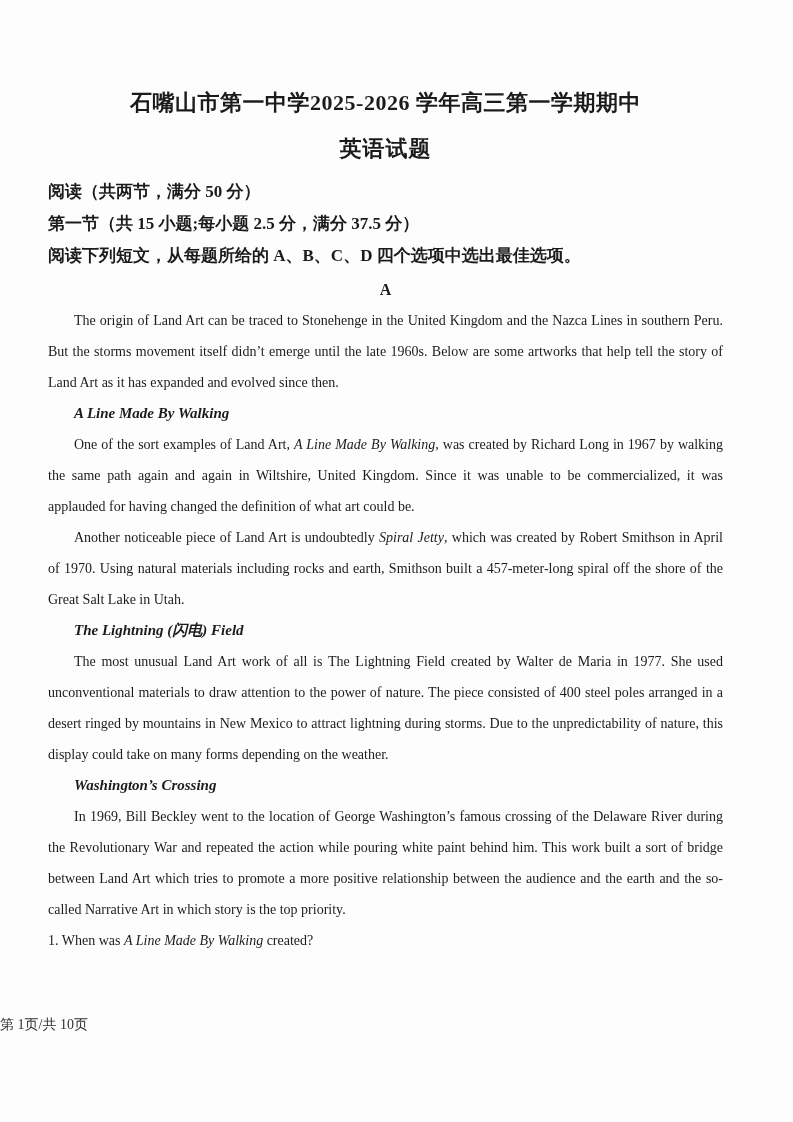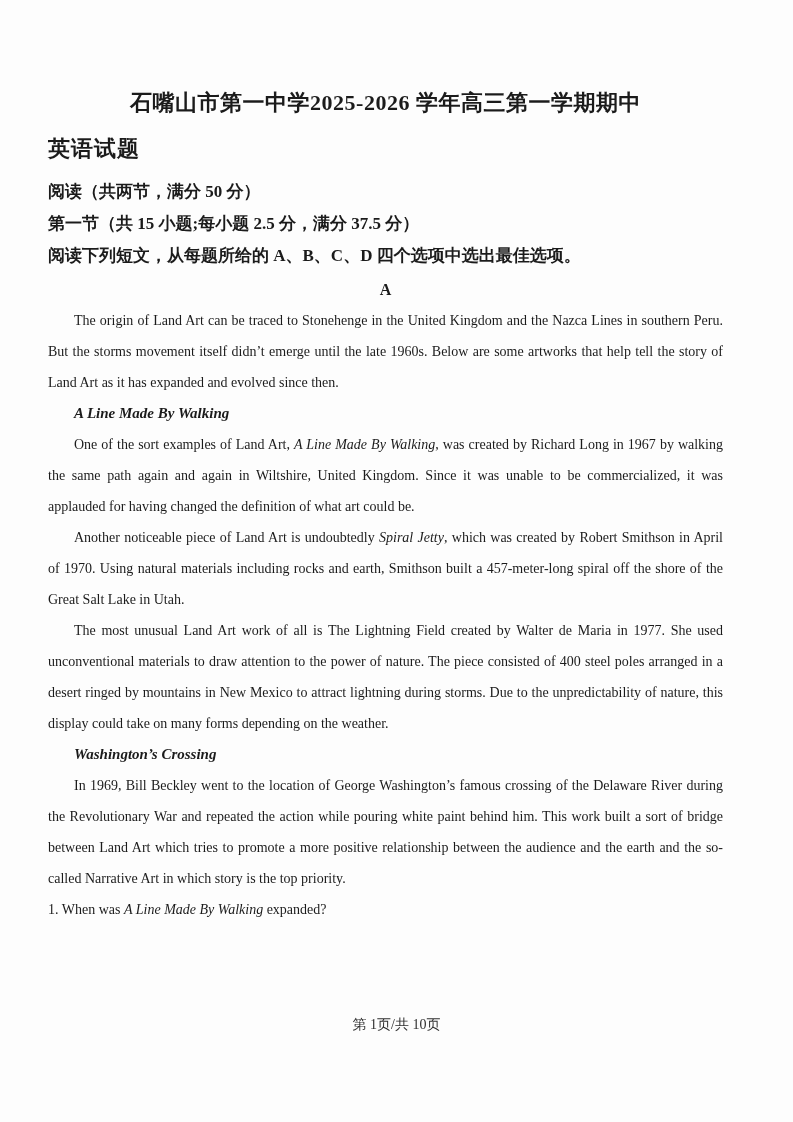--- a/index.html
+++ b/index.html
@@ -17,21 +17,21 @@
   .doc-title {
     font-size: 22px;
     font-weight: bold;
     text-align: center;
     line-height: 30px;
     letter-spacing: 0.5px;
   }
   .doc-subtitle {
     font-size: 22px;
     font-weight: bold;
-    text-align: left;
+    text-align: center;
     line-height: 30px;
     margin-top: 16px;
     letter-spacing: 1px;
   }
   .instructions { margin-top: 12px; }
   .instr {
     font-size: 17px;
     font-weight: bold;
     line-height: 32px;
     margin: 0;
@@ -62,21 +62,21 @@
     line-height: 31px;
     margin: 0;
     text-align: left;
   }
   .it { font-style: italic; }
   .footer {
     position: absolute;
     left: 0;
     right: 0;
     top: 1016px;
-    text-align: center;
+    text-align: left;
     font-size: 14px;
     color: #2e2e2e;
   }
 </style>
 </head>
 <body>
 
 <div class="page">
 
   <div class="doc-title">石嘴山市第一中学2025-2026 学年高三第一学期期中</div>
@@ -91,23 +91,24 @@
   <div>
     <div class="section-label">A</div>
 
     <p class="para indent">The origin of Land Art can be traced to Stonehenge in the United Kingdom and the Nazca Lines in southern Peru. But the storms movement itself didn’t emerge until the late 1960s. Below are some artworks that help tell the story of Land Art as it has expanded and evolved since then.</p>
 
     <p class="subhead">A Line Made By Walking</p>
     <p class="para indent"><span>One of the sort examples of Land Art, </span><span class="it">A Line Made By Walking</span><span>, was created by Richard Long in 1967 by walking the same path again and again in Wiltshire, United Kingdom. Since it was unable to be commercialized, it was applauded for having changed the definition of what art could be.</span></p>
 
     <p class="para indent"><span>Another noticeable piece of Land Art is undoubtedly </span><span class="it">Spiral Jetty</span><span>, which was created by Robert Smithson in April of 1970. Using natural materials including rocks and earth, Smithson built a 457-meter-long spiral off the shore of the Great Salt Lake in Utah.</span></p>
 
+    <p class="subhead">The Lightning (闪电) Field</p>
     <p class="para indent">The most unusual Land Art work of all is The Lightning Field created by Walter de Maria in 1977. She used unconventional materials to draw attention to the power of nature. The piece consisted of 400 steel poles arranged in a desert ringed by mountains in New Mexico to attract lightning during storms. Due to the unpredictability of nature, this display could take on many forms depending on the weather.</p>
 
     <p class="subhead">Washington’s Crossing</p>
     <p class="para indent">In 1969, Bill Beckley went to the location of George Washington’s famous crossing of the Delaware River during the Revolutionary War and repeated the action while pouring white paint behind him. This work built a sort of bridge between Land Art which tries to promote a more positive relationship between the audience and the earth and the so-called Narrative Art in which story is the top priority.</p>
 
-    <p class="question"><span>1. When was </span><span class="it">A Line Made By Walking</span><span> expanded?</span></p>
+    <p class="question"><span>1. When was </span><span class="it">A Line Made By Walking</span><span> created?</span></p>
   </div>
 
   <div class="footer">第 1页/共 10页</div>
 
 </div>
 
 </body></html>

